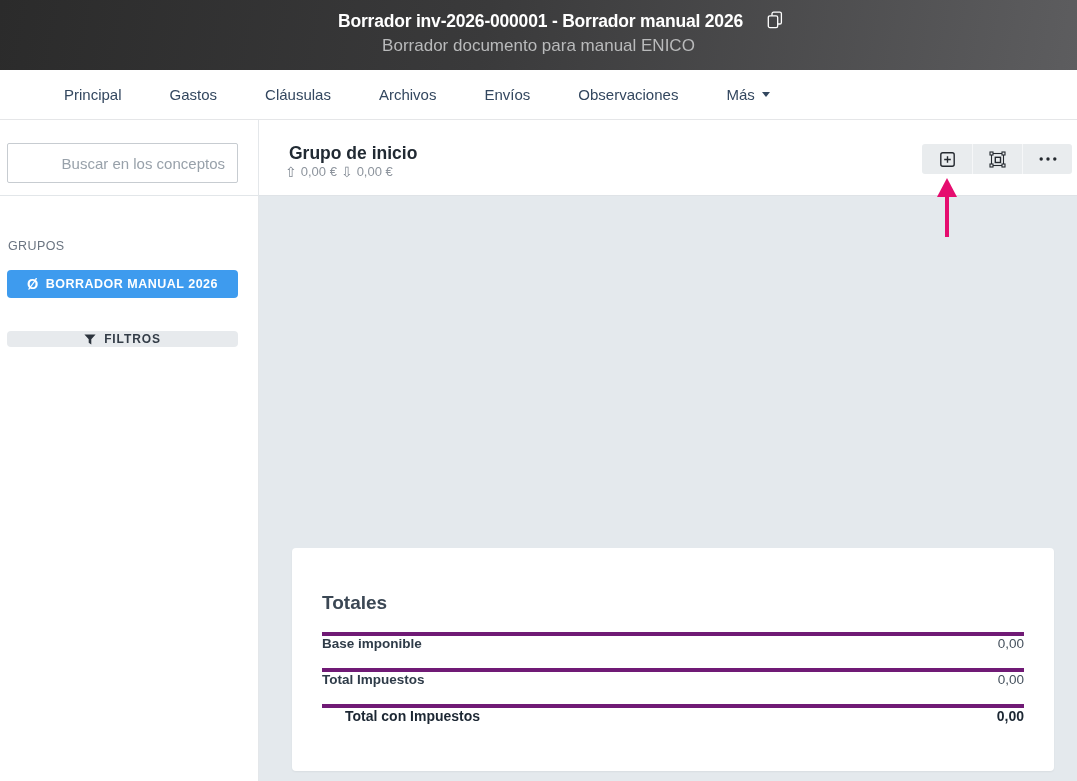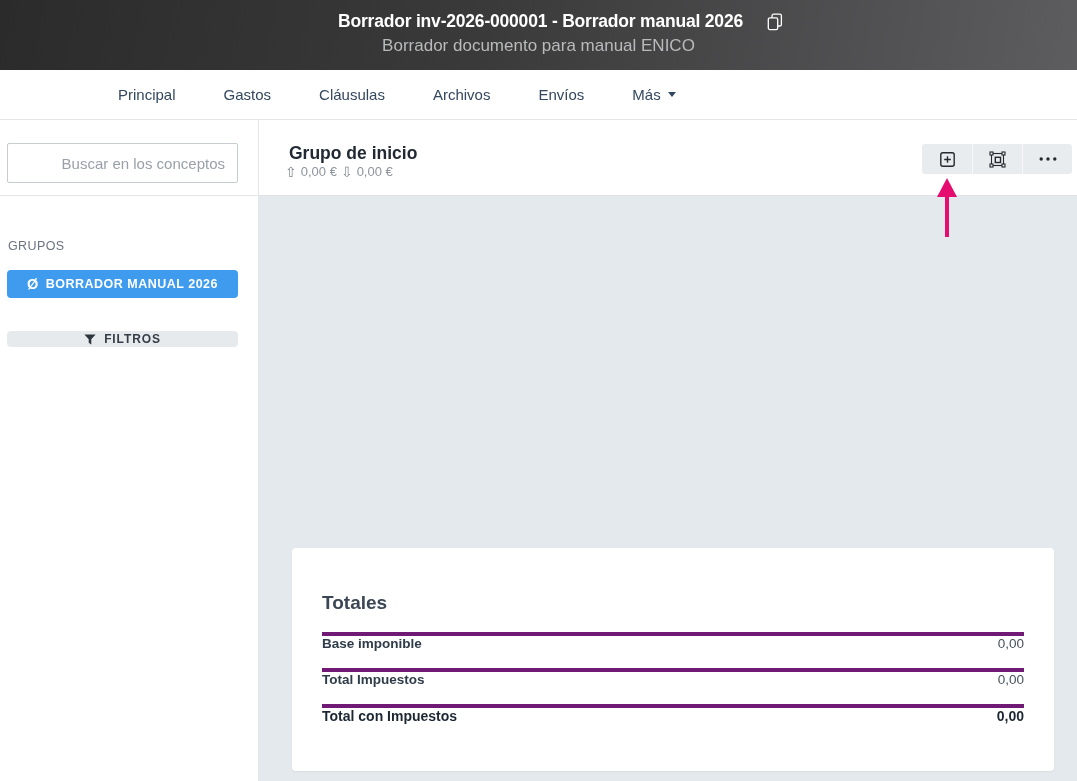--- a/index.html
+++ b/index.html
@@ -8,29 +8,29 @@
     background:#ffffff;
     font-family:"Liberation Sans", sans-serif;
     -webkit-font-smoothing:antialiased;
   }
   
   .hdr {
     position:absolute; top:0; left:0; width:1077px; height:70px;
     background:linear-gradient(100deg,#2b2b2b 0%,#3a3a3b 45%,#5d5d5f 100%);
     color:#fff; text-align:center; box-sizing:border-box;
   }
-  .hdr-title-row { display:flex; justify-content:center; align-items:center; gap:24px; padding-top:11px;padding-left:44px; }
+  .hdr-title-row { display:flex; justify-content:center; align-items:flex-start; gap:24px; padding-top:11px;padding-left:44px; }
   .hdr-title { margin:0; font-size:17.5px; font-weight:bold; letter-spacing:-0.2px; color:#ffffff; }
   .copy-btn { display:flex; align-items:center; cursor:pointer; background:none; border:none; padding:0; }
   .hdr-sub { margin-top:4px; font-size:17px; color:#b9babb; }
   
   .tabbar {
     position:absolute; top:70px; left:0; width:1077px; height:50px;
     background:#fff; border-bottom:1px solid #e5e6e8;
-    display:flex; align-items:stretch; gap:48px; padding-left:118px; box-sizing:border-box;
+    display:flex; align-items:stretch; gap:48px; padding-left:64px; box-sizing:border-box;
   }
   .tab { position:relative; display:flex; align-items:center; font-size:15px; color:#33475f; cursor:pointer; white-space:nowrap; }
   .tab.active::after {
     content:""; position:absolute; left:-16px; right:-16px; bottom:-1px; height:3px; background:#3598e3;
   }
   .caret-down {
     width:0; height:0; border-left:4px solid transparent; border-right:4px solid transparent;
     border-top:5px solid #33475f; margin-left:7px; display:inline-block;
   }
   
@@ -87,21 +87,21 @@
     background:#fff; border-radius:4px; box-shadow:0 1px 2px rgba(0,0,0,0.05);
   }
   .totals-title { position:absolute; top:44px; left:30px; margin:0; font-size:19px; font-weight:bold; color:#3b4754; }
   .trows { position:absolute; top:84px; left:30px; right:30px; }
   .trow {
     display:flex; justify-content:space-between; align-items:flex-start;
     height:32px; border-top:4px solid #701a75; font-size:13.5px;
   }
   .trow .lbl { font-weight:bold; color:#2e3b48; }
   .trow .val { color:#45515d; }
-  .trow.bold .lbl, .trow.bold .val { font-weight:bold; color:#1c2733; font-size:14px; }
+  .trow.bold .lbl, .trow.bold .val { font-weight:bold; color:#1c2733; font-size:14px;margin-left:23px; }
 </style>
 </head>
 <body>
 
 <header class="hdr">
   <div class="hdr-title-row">
     <h1 class="hdr-title">Borrador inv-2026-000001 - Borrador manual 2026</h1>
     <button class="copy-btn" title="">
       <svg width="16" height="18" viewBox="0 0 16 18">
         <rect x="5" y="1.2" width="9.4" height="11.8" rx="1.6" fill="none" stroke="#ffffff" stroke-width="1.3"></rect>
@@ -120,20 +120,23 @@
       <span>Gastos</span>
     </div>
   <div class="tab">
       <span>Cláusulas</span>
     </div>
   <div class="tab">
       <span>Archivos</span>
     </div>
   <div class="tab">
       <span>Envíos</span>
+    </div>
+  <div class="tab">
+      <span>Observaciones</span>
     </div>
   <div class="tab">
     <span>Más</span>
     <span class="caret-down"></span>
   </div>
 </nav>
 
 <aside class="sidebar">
   <input class="search-input" type="text" placeholder="Buscar en los conceptos" style="">
   <div class="side-divider"></div>

